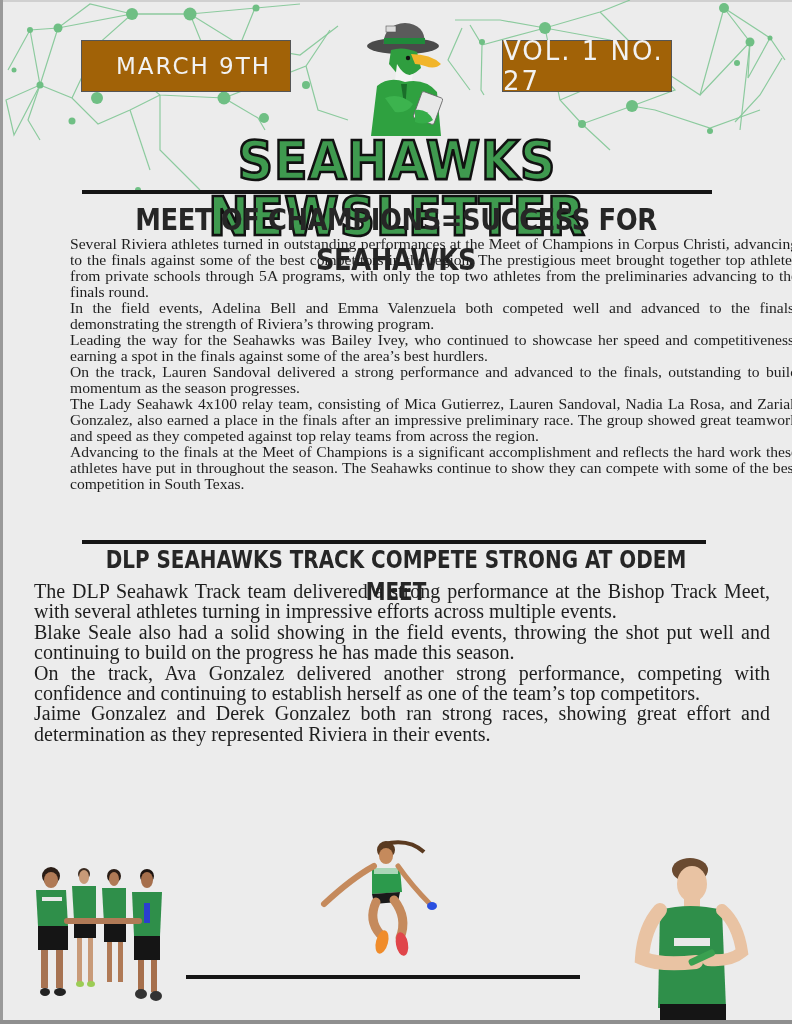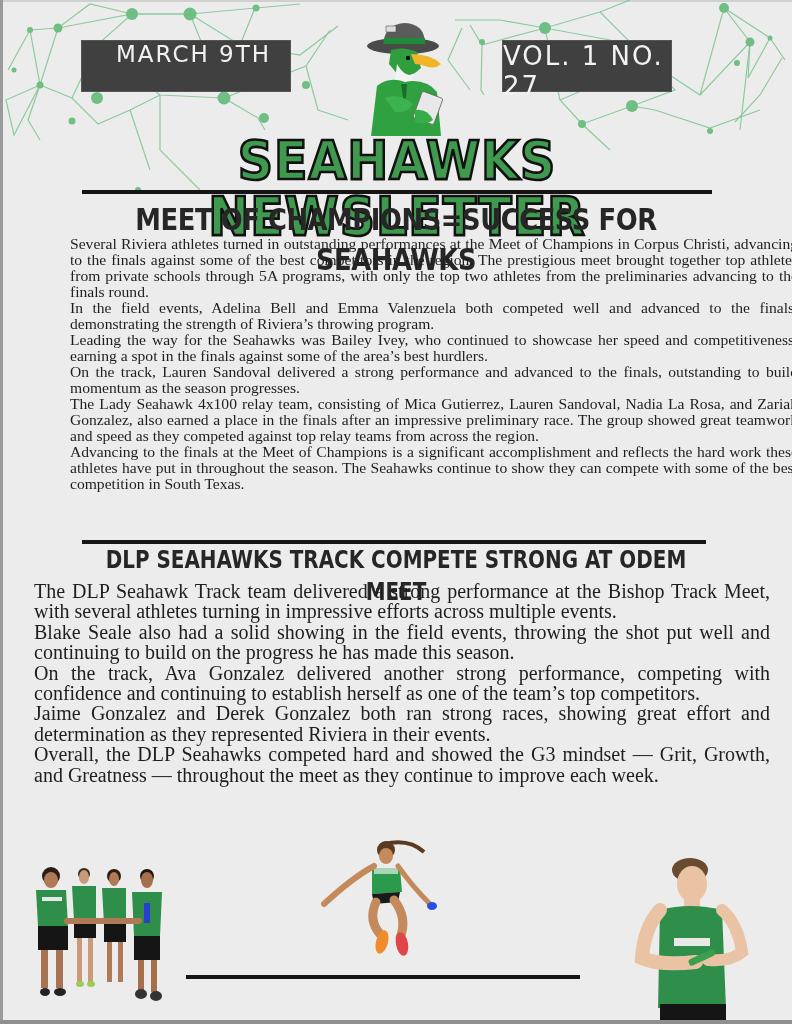--- a/index.html
+++ b/index.html
@@ -9,23 +9,23 @@
     font-family: "Liberation Serif", serif;
     color:#1e1e1e;
   }
   .frame-left { position:absolute; left:0; top:0; width:3px; height:1024px; background:#9a9a9a; }
   .frame-top { position:absolute; left:0; top:0; width:792px; height:2px; background:#d0d0d0; }
   .frame-bottom { position:absolute; left:0; top:1020px; width:792px; height:4px; background:#8f8f8f; }
 
   .network { position:absolute; left:0; top:0; width:792px; height:200px; }
 
   .date-box, .vol-box {
-    position:absolute; top:41px; height:50px; background:#404040;
+    position:absolute; top:41px; height:50px; background:#a16207;
     color:#f2f2f2; font-family:"DejaVu Sans", sans-serif; font-weight:400;
-    display:flex; align-items:flex-start; justify-content:center;
+    display:flex; align-items:center; justify-content:center;
     letter-spacing:2px; box-shadow:0 0 0 1px #555;
   }
   .date-box { left:82px; width:208px; font-size:23px; justify-content:flex-start; padding-left:34px; box-sizing:border-box; }
   .vol-box { left:503px; width:168px; font-size:26px; }
 
   .mascot { position:absolute; left:355px; top:18px; width:100px; height:120px; }
 
   .masthead {
     position:absolute; left:82px; top:136px; width:630px; height:52px;
     font-family:"DejaVu Sans", sans-serif; font-weight:900; font-size:49px;
@@ -170,21 +170,20 @@
   <p>Advancing to the finals at the Meet of Champions is a significant accomplishment and reflects the hard work these athletes have put in throughout the season. The Seahawks continue to show they can compete with some of the best competition in South Texas.</p>
 </div>
 
 <div class="rule2"></div>
 <h2 class="h2" style="margin:0">DLP SEAHAWKS TRACK COMPETE STRONG AT ODEM MEET</h2>
 <div class="article2">
   <p>The DLP Seahawk Track team delivered a strong performance at the Bishop Track Meet, with several athletes turning in impressive efforts across multiple events.</p>
   <p>Blake Seale also had a solid showing in the field events, throwing the shot put well and continuing to build on the progress he has made this season.</p>
   <p>On the track, Ava Gonzalez delivered another strong performance, competing with confidence and continuing to establish herself as one of the team’s top competitors.</p>
   <p>Jaime Gonzalez and Derek Gonzalez both ran strong races, showing great effort and determination as they represented Riviera in their events.</p>
-  <p>Overall, the DLP Seahawks competed hard and showed the G3 mindset — Grit, Growth, and Greatness — throughout the meet as they continue to improve each week.</p>
 </div>
 
 <svg class="photo photo-relay" viewBox="0 0 150 142">
   <g>
     <circle cx="27" cy="10" r="9" fill="#2a1d16"></circle>
       <ellipse cx="27" cy="14" rx="7" ry="8" fill="#b07a56"></ellipse>
     <path d="M12 24 L42 24 L44 60 L14 60 Z" fill="#2f8f4a"></path>
     <rect x="14" y="60" width="30" height="24" fill="#151515"></rect>
     <rect x="17" y="84" width="7" height="38" fill="#a77352"></rect>
       <rect x="32" y="84" width="7" height="38" fill="#a77352"></rect>

